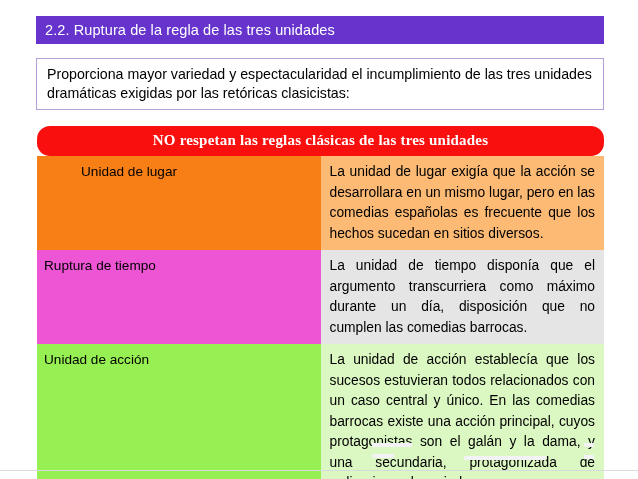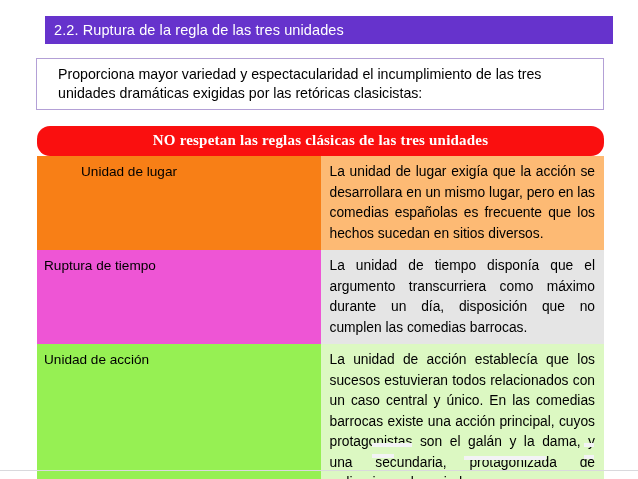--- a/index.html
+++ b/index.html
@@ -45,21 +45,21 @@
   
   #intro-box {
     position: absolute;
     left: 36px;
     top: 58px;
     width: 568px;
     height: 52px;
     background: #ffffff;
     border: 1px solid #b3a0d6;
     box-sizing: border-box;
-    padding: 6px 9px 0 21px;
+    padding: 6px 9px 0 10px;
   }
   #intro-text {
     color: #000000;
     font-size: 14.2px;
     line-height: 19px;
     text-align: left;
   }
 
   
   #rules-table {
@@ -141,21 +141,21 @@
     width: 638px;
     height: 1px;
     background: #d9d9dd;
   }
 </style>
 </head>
 <body>
 
 <div id="slide" style="width: 638px; height: 479px; background: rgb(255, 255, 255);">
 
-  <div id="title-bar" style="background: rgb(102, 51, 204); margin-left: 9px;">
+  <div id="title-bar" style="background: rgb(102, 51, 204);">
     <span id="title-text" style="color: rgb(255, 255, 255);">2.2. Ruptura de la regla de las tres unidades</span>
   </div>
 
   <div id="intro-box" style="border-color: rgb(179, 160, 214); background: rgb(255, 255, 255);">
     <div id="intro-text">Proporciona mayor variedad y espectacularidad el incumplimiento de las tres unidades dramáticas exigidas por las retóricas clasicistas:</div>
   </div>
 
   <table id="rules-table">
     <thead>
       <tr>

